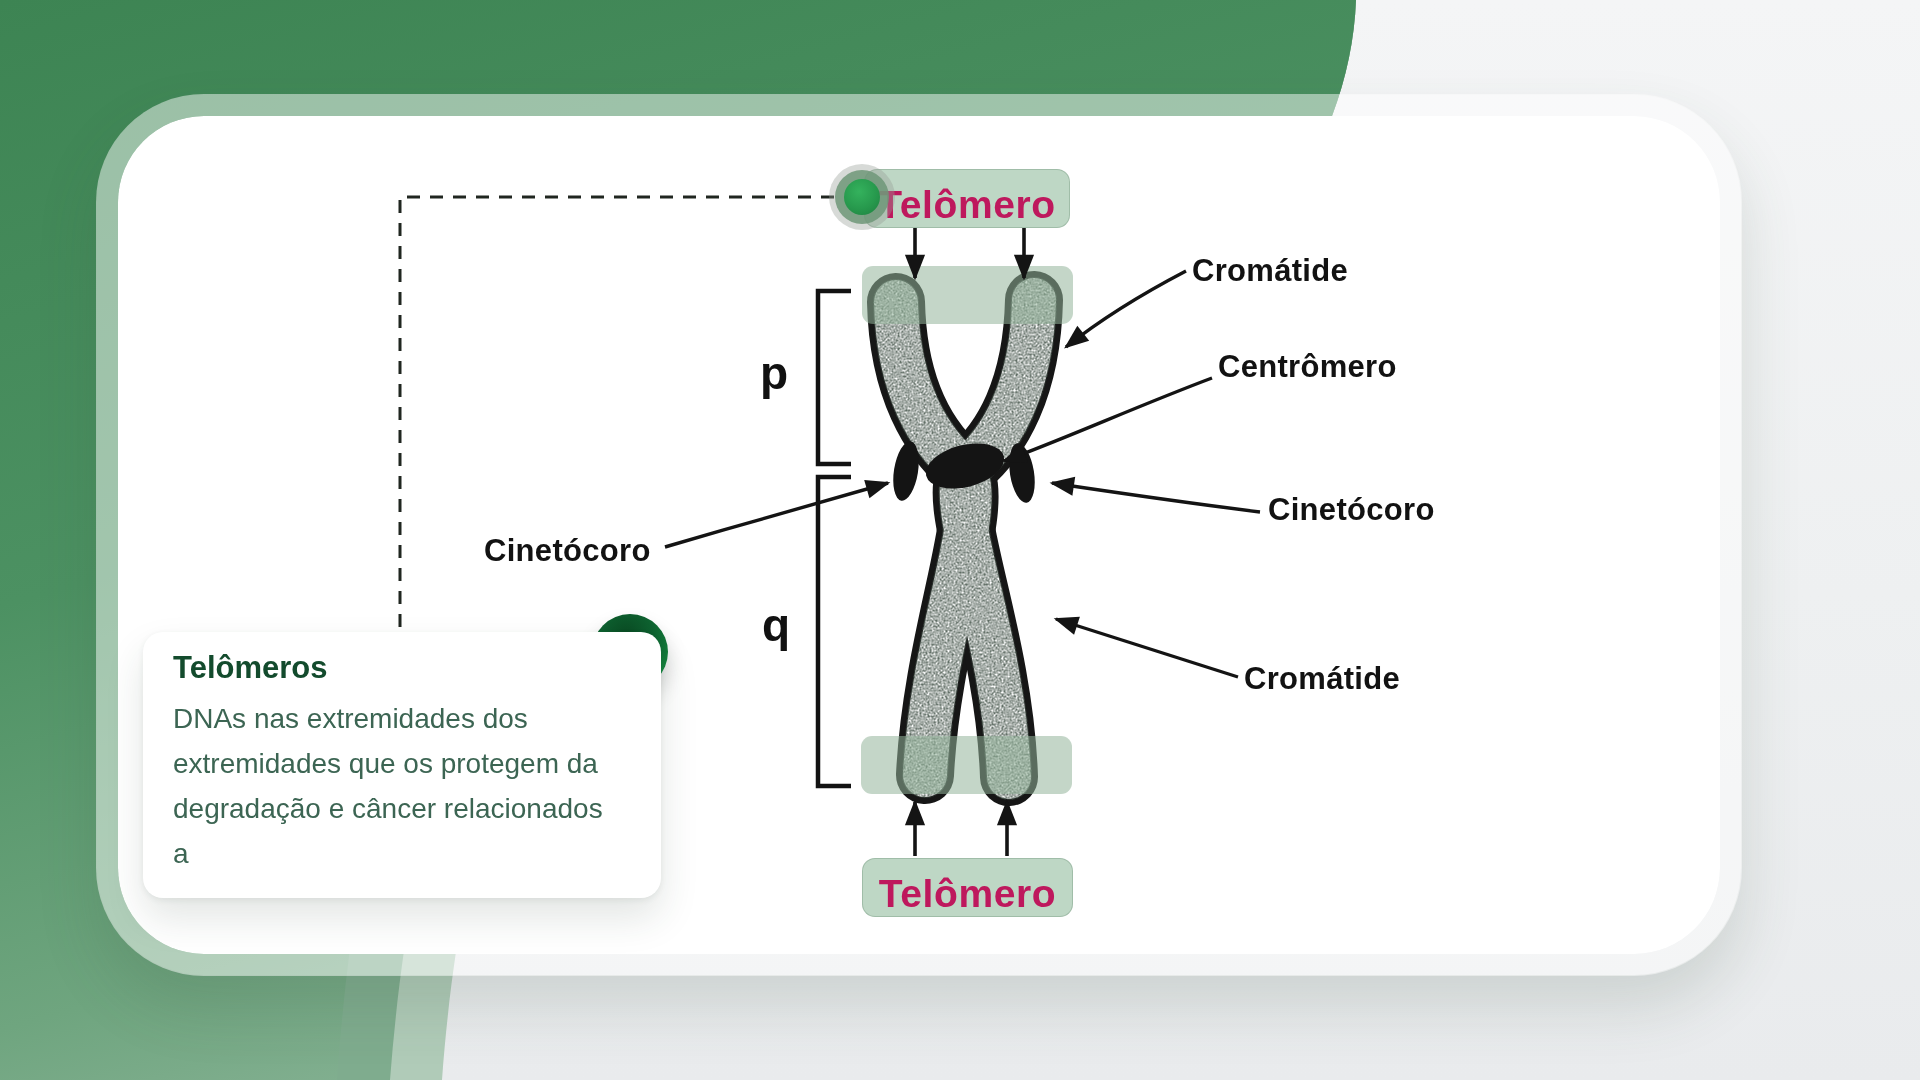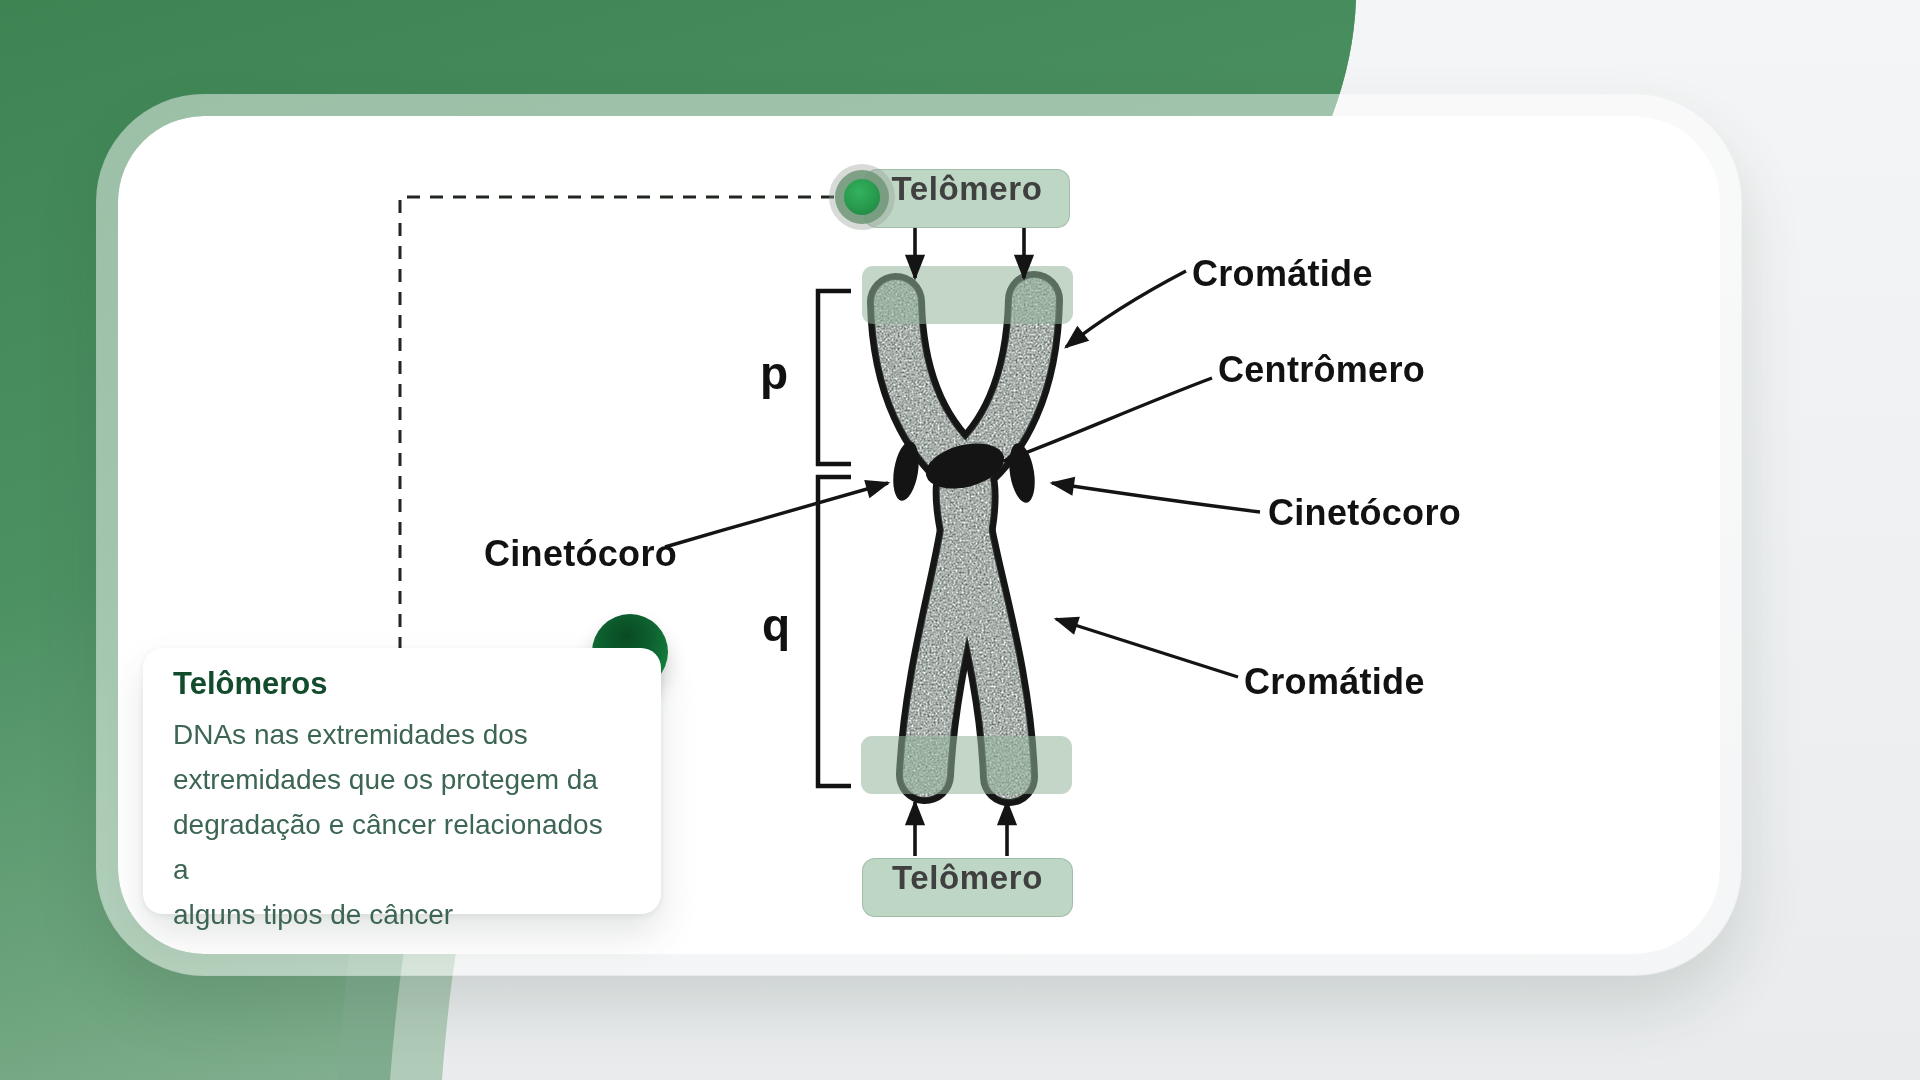--- a/index.html
+++ b/index.html
@@ -8,48 +8,48 @@
          font-family:"Liberation Sans","DejaVu Sans",sans-serif;
          background:linear-gradient(180deg,#f4f5f6 0%,#eef0f1 55%,#e9ebed 100%);}
   .bg-svg{position:absolute;inset:0;z-index:0;}
   .card{position:absolute;left:96px;top:94px;width:1646px;height:882px;
         box-sizing:border-box;background:#ffffff;background-clip:padding-box;
         border:22px solid rgba(255,255,255,0.48);border-radius:108px;
         box-shadow:0 32px 60px rgba(55,80,65,0.16);z-index:1;}
   .diagram-svg{position:absolute;inset:0;z-index:2;pointer-events:none;}
   .layer{position:absolute;inset:0;z-index:3;}
 
-  .pill{position:absolute;display:flex;align-items:flex-start;justify-content:center;
+  .pill{position:absolute;display:flex;align-items:flex-end;justify-content:center;
         background:#bed7c5;border:1px solid rgba(70,110,85,0.25);border-radius:13px;
-        color:#404040;font-weight:bold;font-size:33px;letter-spacing:0.6px;}
+        color:#be185d;font-weight:bold;font-size:39px;letter-spacing:0.6px;}
   .pill-top{left:864px;top:169px;width:204px;height:57px;}
   .pill-bottom{left:862px;top:858px;width:209px;height:57px;}
 
-  .lbl{position:absolute;color:#121212;font-weight:bold;font-size:36px;letter-spacing:0.3px;white-space:nowrap;}
+  .lbl{position:absolute;color:#121212;font-weight:bold;font-size:31px;letter-spacing:0.3px;white-space:nowrap;}
   .lbl-cromatide-top{left:1192px;top:253px;}
   .lbl-centromero{left:1218px;top:349px;}
   .lbl-cinetocoro-right{left:1268px;top:492px;}
   .lbl-cromatide-bottom{left:1244px;top:661px;}
   .lbl-cinetocoro-left{left:484px;top:533px;}
   .arm-letter{position:absolute;color:#111;font-weight:bold;font-size:46px;}
   .lbl-p{left:760px;top:346px;}
   .lbl-q{left:762px;top:598px;}
 
   .marker-dot{position:absolute;left:829px;top:164px;width:66px;height:66px;border-radius:50%;
               background:rgba(150,158,150,0.38);display:flex;align-items:center;justify-content:center;}
   .marker-dot .mid{width:54px;height:54px;border-radius:50%;background:rgba(110,150,120,0.85);
               display:flex;align-items:center;justify-content:center;}
   .marker-dot .core{width:36px;height:36px;border-radius:50%;
               background:radial-gradient(circle at 42% 35%,#34b25d 0%,#27994d 55%,#1d7f3f 100%);}
 
   .sphere{position:absolute;left:592px;top:614px;width:76px;height:76px;border-radius:50%;
           background:radial-gradient(circle at 45% 28%,#0a4a23 0%,#0e6130 38%,#15813d 72%,#22a04e 100%);
           box-shadow:0 12px 20px rgba(0,0,0,0.18);}
 
-  .callout{position:absolute;left:143px;top:648px;width:518px;height:266px;box-sizing:border-box;
+  .callout{position:absolute;left:143px;top:632px;width:518px;height:266px;box-sizing:border-box;
            background:#ffffff;border-radius:20px;padding:18px 36px 0 30px;
            box-shadow:0 20px 38px rgba(40,60,50,0.13),0 2px 6px rgba(40,60,50,0.08);}
   .callout h3{margin:0 0 10px 0;font-size:31px;color:#134b2d;font-weight:bold;}
   .callout .body-line{font-size:28px;line-height:45px;color:#3c6553;}
 </style>
 </head>
 <body>
 
 <div class="stage">
 
@@ -143,17 +143,16 @@
       </div>
     </div>
 
     <div class="sphere"></div>
 
     <div class="callout">
       <h3>Telômeros</h3>
       <div class="body-line">DNAs nas extremidades dos</div>
       <div class="body-line">extremidades  que os protegem da</div>
       <div class="body-line">degradação e câncer relacionados a</div>
-      <div class="body-line">alguns tipos de câncer</div>
     </div>
 
   </div>
 </div>
 
 </body></html>

